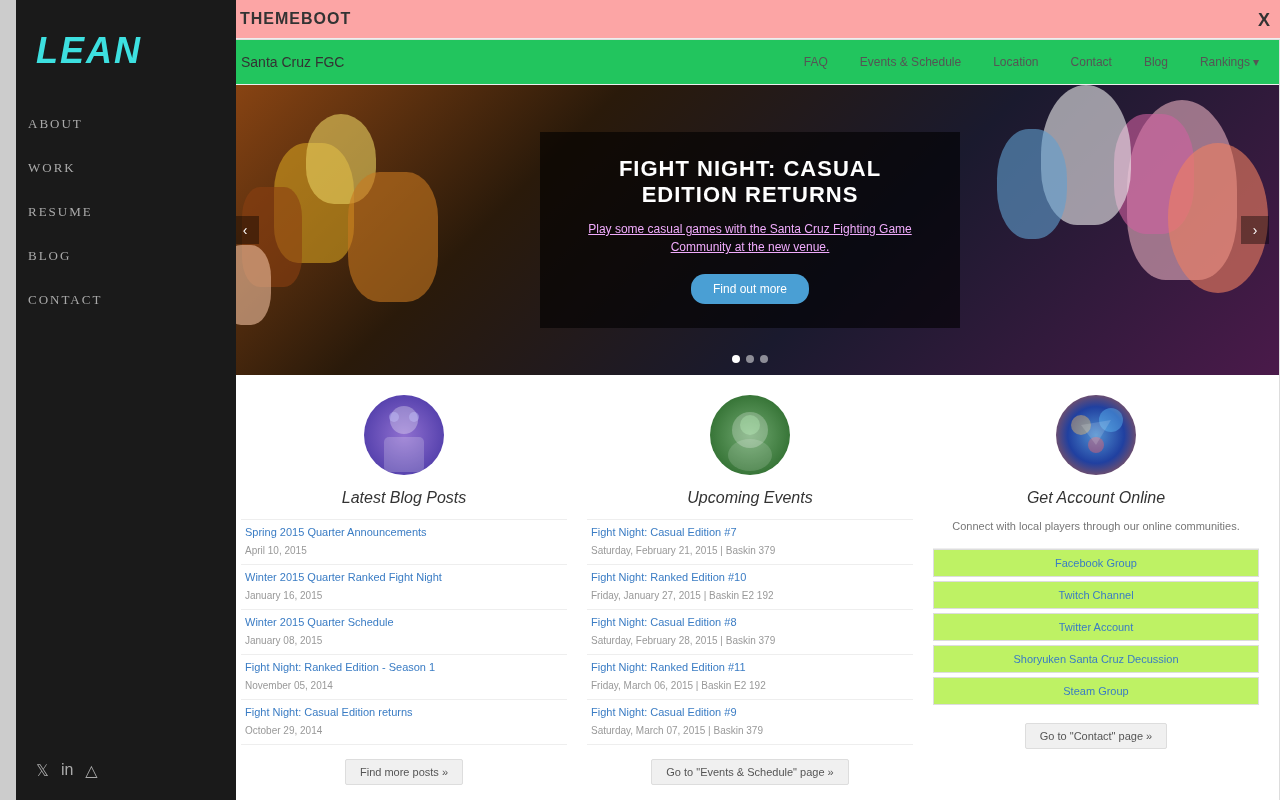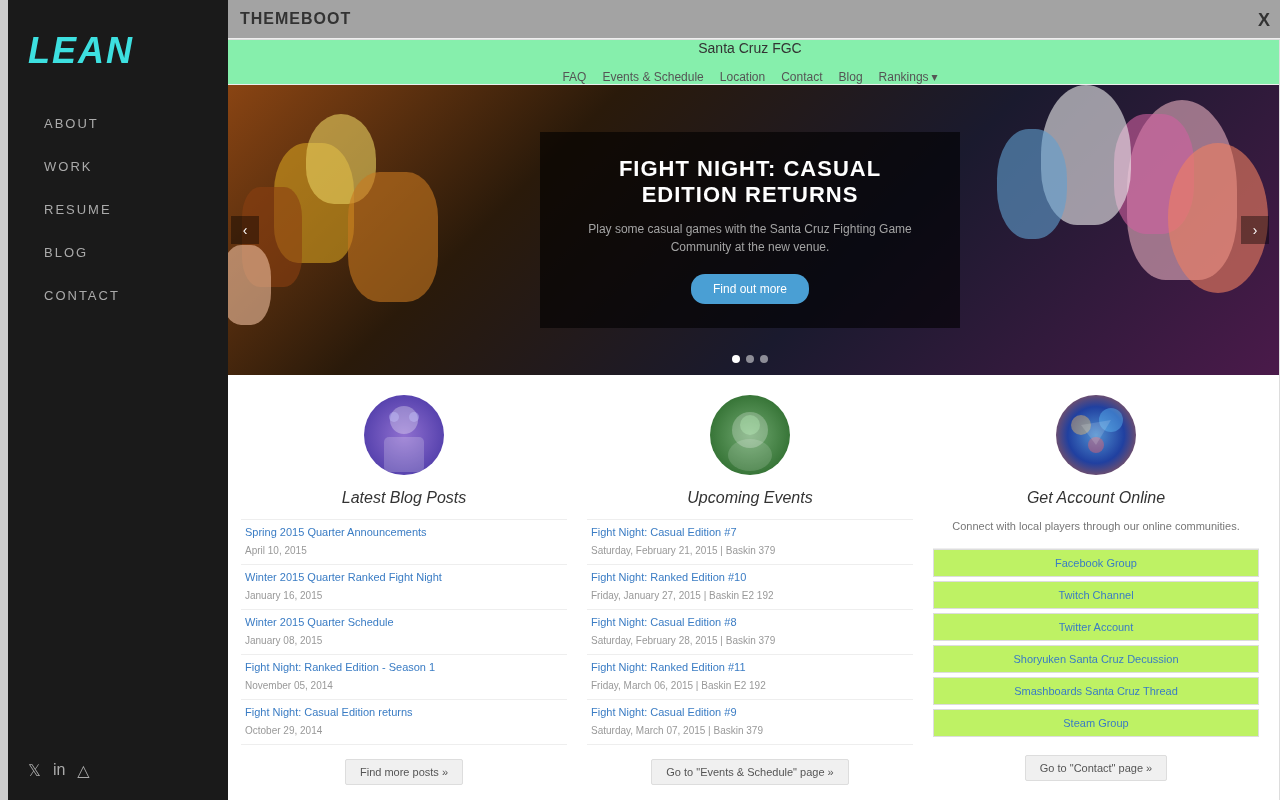--- a/index.html
+++ b/index.html
@@ -1,21 +1,21 @@
 <!DOCTYPE html>
 <html><head>
   <meta charset="utf-8">
   <style>
     * { margin: 0; padding: 0; box-sizing: border-box; }
     body { width: 1280px; height: 800px; overflow: hidden; font-family: Arial, sans-serif; background: #ccc; }
 
     
     .sidebar {
       position: fixed;
-      left: 8px; top: 0;
+      left: 16px; top: 0;
       width: 220px; height: 800px;
       background: #1a1a1a;
       z-index: 10;
       display: flex;
       flex-direction: column;
       padding: 20px 0;
     }
     .sidebar-logo {
       padding: 10px 20px 30px 20px;
       font-size: 36px;
@@ -23,27 +23,28 @@
       color: #3de0e0;
       font-style: italic;
       letter-spacing: 2px;
     }
     .sidebar-nav {
       display: flex;
       flex-direction: column;
       gap: 0;
     }
     .sidebar-nav-item {
-      padding: 14px 36px;
+      padding: 14px 12px;
       color: #aaa;
       font-size: 13px;
       letter-spacing: 2px;
       cursor: pointer;
       text-decoration: none;
       display: block;
+      font-family: Liberation Serif, serif;
     }
     .sidebar-icons {
       position: absolute;
       bottom: 20px;
       left: 20px;
       display: flex;
       gap: 12px;
     }
     .sidebar-icon {
       color: #aaa;
@@ -56,21 +57,21 @@
       margin-left: 220px;
       width: 1060px;
       height: 800px;
       overflow-y: auto;
       background: #f0f0f0;
       position: relative;
     }
 
     
     .top-bar {
-      background: #a3a3a3;
+      background: #fca5a5;
       padding: 10px 20px;
       display: flex;
       align-items: center;
       justify-content: space-between;
       border-bottom: 1px solid #eee;
     }
     .top-bar-title {
       font-size: 16px;
       font-weight: bold;
       color: #333;
@@ -80,37 +81,36 @@
     
     .browser-mockup {
       margin: 0;
       background: #fff;
       border: 1px solid #ddd;
       position: relative;
     }
 
     
     .site-nav {
-      background: #86efac;
+      background: #22c55e;
       border-bottom: 1px solid #eee;
       display: flex;
       align-items: center;
       justify-content: space-between;
       padding: 0 20px;
       height: 45px;
-      flex-direction: column;
     }
     .site-nav-brand {
       font-size: 14px;
       color: #333;
       font-weight: 500;
     }
     .site-nav-links {
       display: flex;
-      gap: 16px;
+      gap: 32px;
     }
     .site-nav-link {
       font-size: 12px;
       color: #555;
       cursor: pointer;
       text-decoration: none;
     }
     .site-nav-dropdown {
       display: flex;
       align-items: center;
@@ -156,24 +156,25 @@
       width: 420px;
     }
     .hero-title {
       color: #fff;
       font-size: 22px;
       font-weight: bold;
       letter-spacing: 1px;
       margin-bottom: 12px;
     }
     .hero-subtitle {
-      color: #a3a3a3;
+      color: #f0abfc;
       font-size: 12px;
       line-height: 1.5;
       margin-bottom: 18px;
+      text-decoration: underline;
     }
     .hero-btn {
       background: #4a9fd4;
       color: #fff;
       border: none;
       padding: 8px 22px;
       font-size: 12px;
       cursor: pointer;
       border-radius: 14px;
     }
@@ -509,21 +510,20 @@
             <polygon points="25,30 55,25 40,50" fill="rgba(255,255,255,0.15)"></polygon>
           </svg>
         </div>
         <div class="col-title">Get Account Online</div>
         <div class="col-text">Connect with local players through our online communities.</div>
         <div class="col-items" style="width:100%;">
           <a class="col-link-btn">Facebook Group</a>
           <a class="col-link-btn">Twitch Channel</a>
           <a class="col-link-btn">Twitter Account</a>
           <a class="col-link-btn">Shoryuken Santa Cruz Decussion</a>
-          <a class="col-link-btn">Smashboards Santa Cruz Thread</a>
           <a class="col-link-btn">Steam Group</a>
         </div>
         <button class="col-btn">Go to "Contact" page »</button>
       </div>
 
     </div>
   </div>
 </div>
 
 <div class="close-x">X</div>

